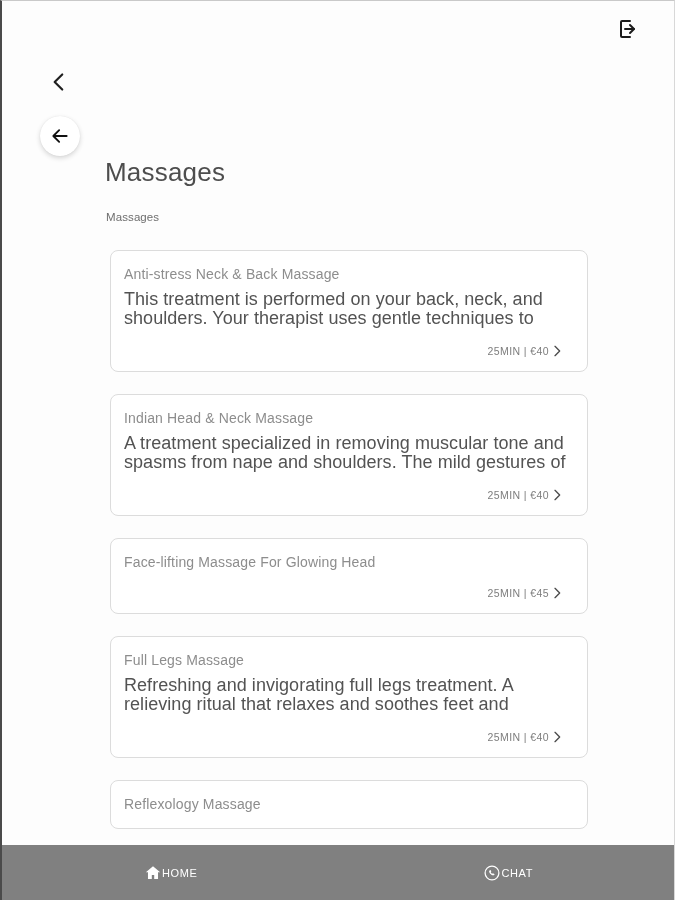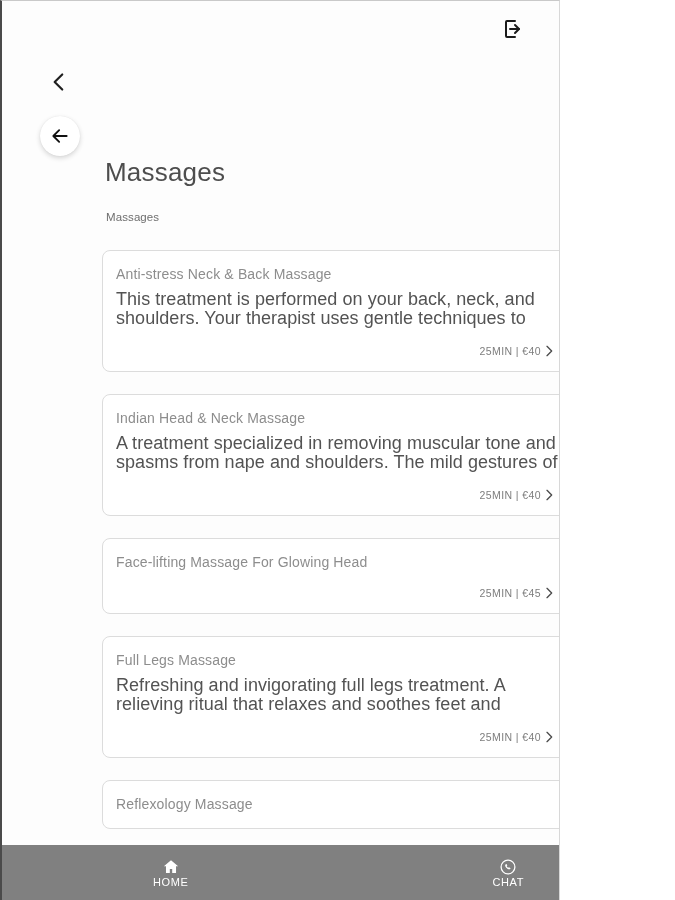--- a/index.html
+++ b/index.html
@@ -7,21 +7,21 @@
   html, body {
     width: 675px;
     height: 900px;
     overflow: hidden;
     background: #ffffff;
     font-family: "Liberation Sans", sans-serif;
   }
 
   .device {
     position: relative;
-    width: 560px;
+    width: 675px;
     height: 900px;
     background: #fdfdfd;
     border-left: 2px solid #4a4a4a;
     border-right: 1px solid #d8d8d8;
     border-top: 1px solid #c9c9c9;
     overflow: hidden;
   }
 
   
   .topbar {
@@ -93,21 +93,21 @@
     left: 104px;
     top: 210px;
     font-size: 11.5px;
     color: #6e6e6e;
     letter-spacing: 0.1px;
   }
 
   
   .card-list {
     position: absolute;
-    left: 100px;
+    left: 108px;
     top: 249px;
     width: 478px;
   }
 
   .card {
     background: #ffffff;
     border: 1px solid #dcdcdc;
     border-radius: 8px;
     padding: 15px 16px 8px 13px;
     margin-bottom: 22px;
@@ -161,21 +161,21 @@
     width: 675px;
     height: 55px;
     background: #808080;
     display: flex;
     align-items: center;
   }
 
   .nav-item {
     flex: 1;
     display: flex;
-    flex-direction: column;
+    flex-direction: row;
     align-items: center;
     justify-content: center;
     gap: 0;
     color: #ffffff;
     cursor: pointer;
   }
 
   .nav-icon { width: 18px; height: 18px; }
   .nav-icon svg { display: block; width: 18px; height: 18px; }
 

